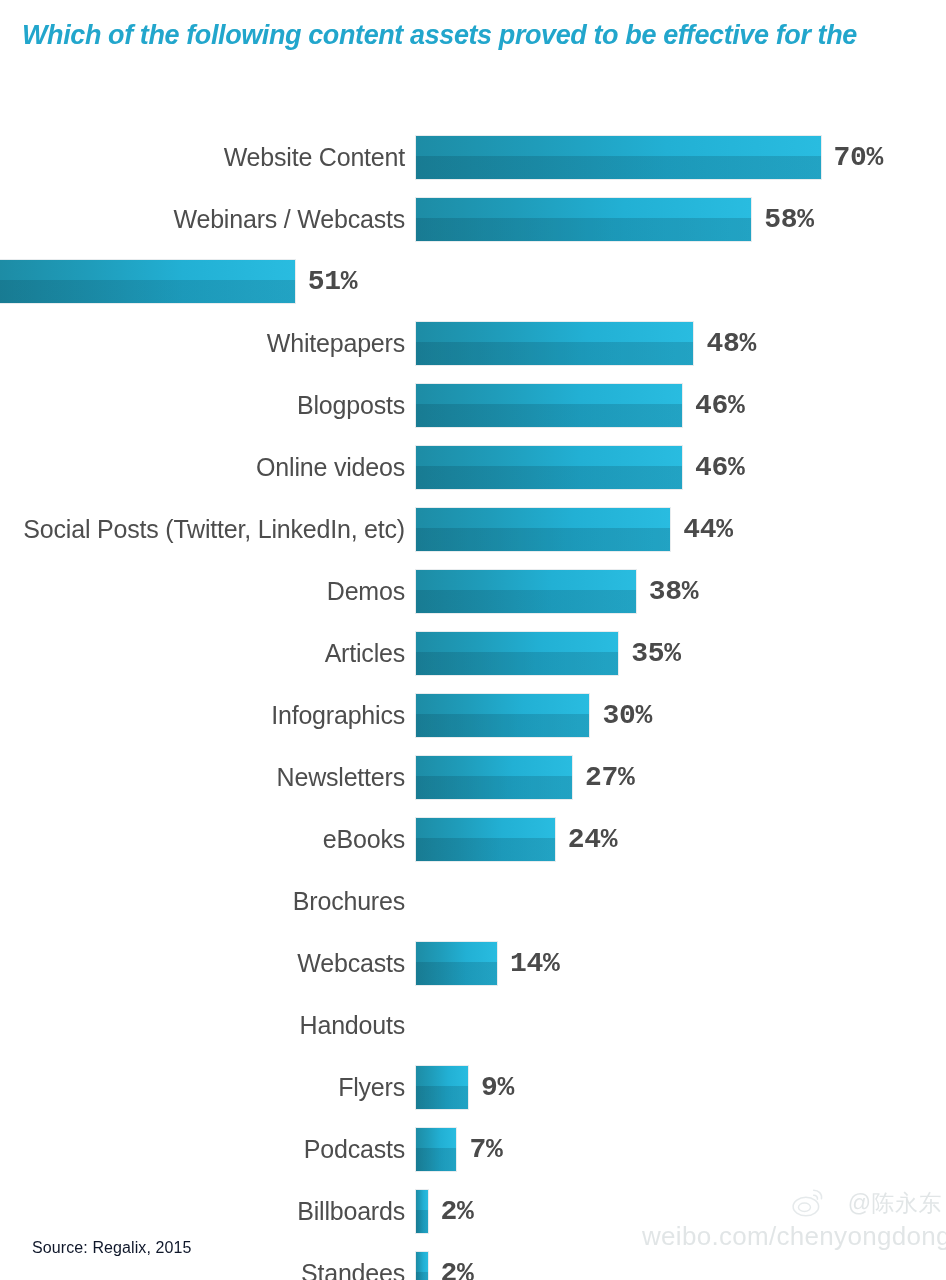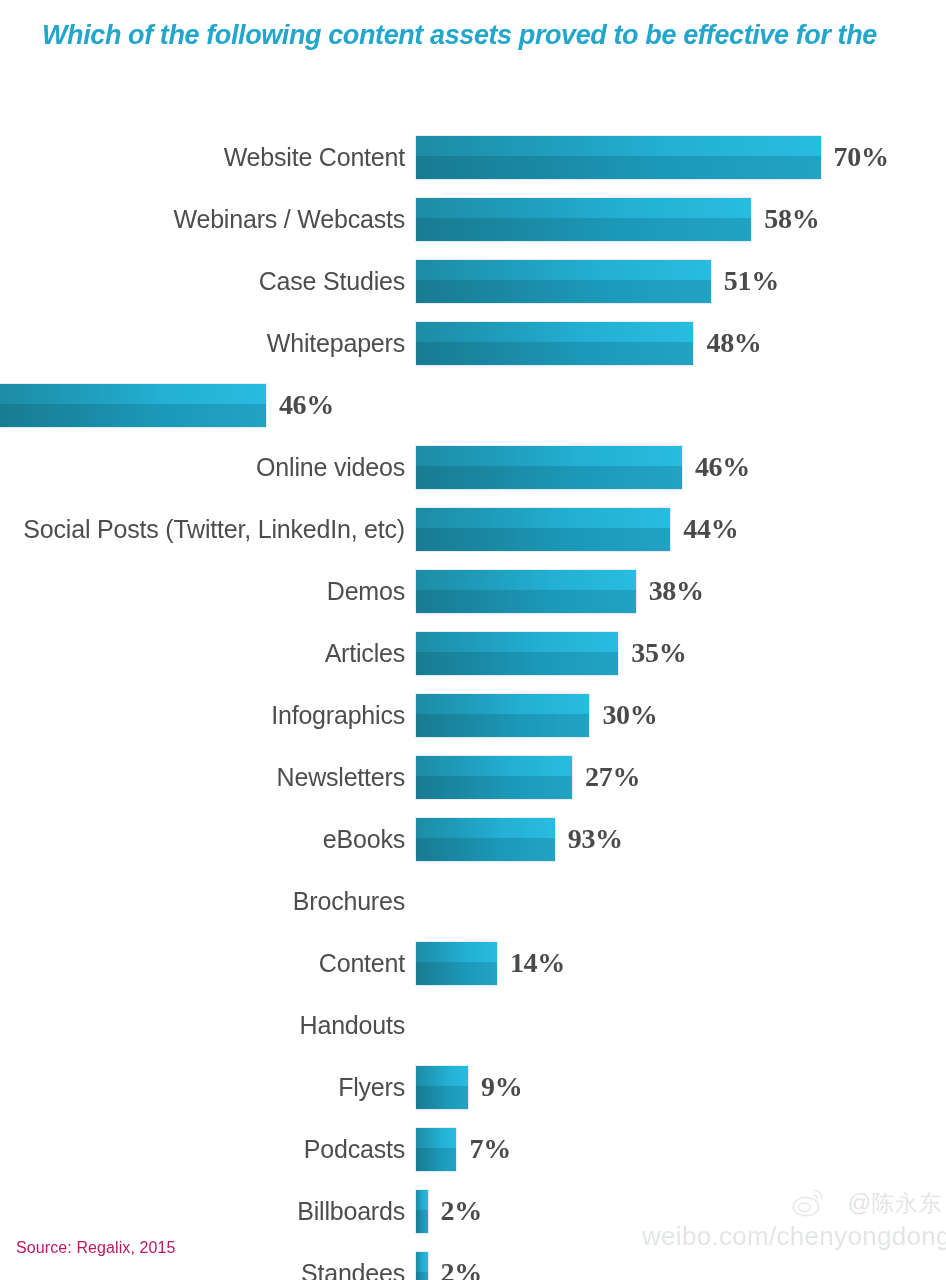--- a/index.html
+++ b/index.html
@@ -14,21 +14,20 @@
     font-family: "Liberation Sans", sans-serif;
     position: relative;
   }
 
   
   .title-block {
     position: absolute;
     left: 22px;
     top: 18px;
     width: 860px;
-    margin-left: 20px;
   }
   .title-line {
     color: #22a6cc;
     font-family: "Liberation Sans Narrow", "Liberation Sans", sans-serif;
     font-weight: bold;
     font-style: italic;
     font-size: 27px;
     line-height: 34px;
     letter-spacing: -0.4px;
     white-space: nowrap;
@@ -73,34 +72,34 @@
         rgba(255,255,255,0.00) 0%,
         rgba(255,255,255,0.00) 46%,
         rgba(0,40,55,0.17) 47%,
         rgba(0,40,55,0.17) 100%),
       linear-gradient(to right, #1d8ca5 0%, #1f9cba 30%, #22b0d4 62%, #29bce0 100%);
     box-shadow: 0 0 0 1px rgba(190,200,205,0.35);
     flex: none;
   }
   .value {
     color: #4a4a4a;
-    font-family: Liberation Serif, serif;
+    font-family: Liberation Mono, monospace;
     font-weight: bold;
     font-size: 28px;
     letter-spacing: -0.3px;
     margin-left: 13px;
     white-space: nowrap;
   }
 
   
   .source {
     position: absolute;
-    left: 16px;
+    left: 32px;
     top: 1239px;
-    color: #be185d;
+    color: #0f172a;
     font-family: "Liberation Sans", sans-serif;
     font-size: 16px;
     letter-spacing: 0.1px;
     white-space: nowrap;
   }
 
   
   .watermark {
     position: absolute;
     right: 4px;
@@ -154,34 +153,34 @@
       </div>
     </div>
     <div class="row">
       <div class="cat-label">Webinars / Webcasts</div>
       <div class="bar-wrap">
         <div class="bar" style="width: 335.24px;"></div>
         <div class="value">58%</div>
       </div>
     </div>
     <div class="row">
-      <div class="cat-label">Case Studies</div>
       <div class="bar-wrap">
         <div class="bar" style="width: 294.78px;"></div>
         <div class="value">51%</div>
       </div>
     </div>
     <div class="row">
       <div class="cat-label">Whitepapers</div>
       <div class="bar-wrap">
         <div class="bar" style="width: 277.44px;"></div>
         <div class="value">48%</div>
       </div>
     </div>
     <div class="row">
+      <div class="cat-label">Blogposts</div>
       <div class="bar-wrap">
         <div class="bar" style="width: 265.88px;"></div>
         <div class="value">46%</div>
       </div>
     </div>
     <div class="row">
       <div class="cat-label">Online videos</div>
       <div class="bar-wrap">
         <div class="bar" style="width: 265.88px;"></div>
         <div class="value">46%</div>
@@ -219,28 +218,28 @@
       <div class="cat-label">Newsletters</div>
       <div class="bar-wrap">
         <div class="bar" style="width: 156.06px;"></div>
         <div class="value">27%</div>
       </div>
     </div>
     <div class="row">
       <div class="cat-label">eBooks</div>
       <div class="bar-wrap">
         <div class="bar" style="width: 138.72px;"></div>
-        <div class="value">93%</div>
+        <div class="value">24%</div>
       </div>
     </div>
     <div class="row">
       <div class="cat-label">Brochures</div>
     </div>
     <div class="row">
-      <div class="cat-label">Content</div>
+      <div class="cat-label">Webcasts</div>
       <div class="bar-wrap">
         <div class="bar" style="width: 80.92px;"></div>
         <div class="value">14%</div>
       </div>
     </div>
     <div class="row">
       <div class="cat-label">Handouts</div>
     </div>
     <div class="row">
       <div class="cat-label">Flyers</div>

